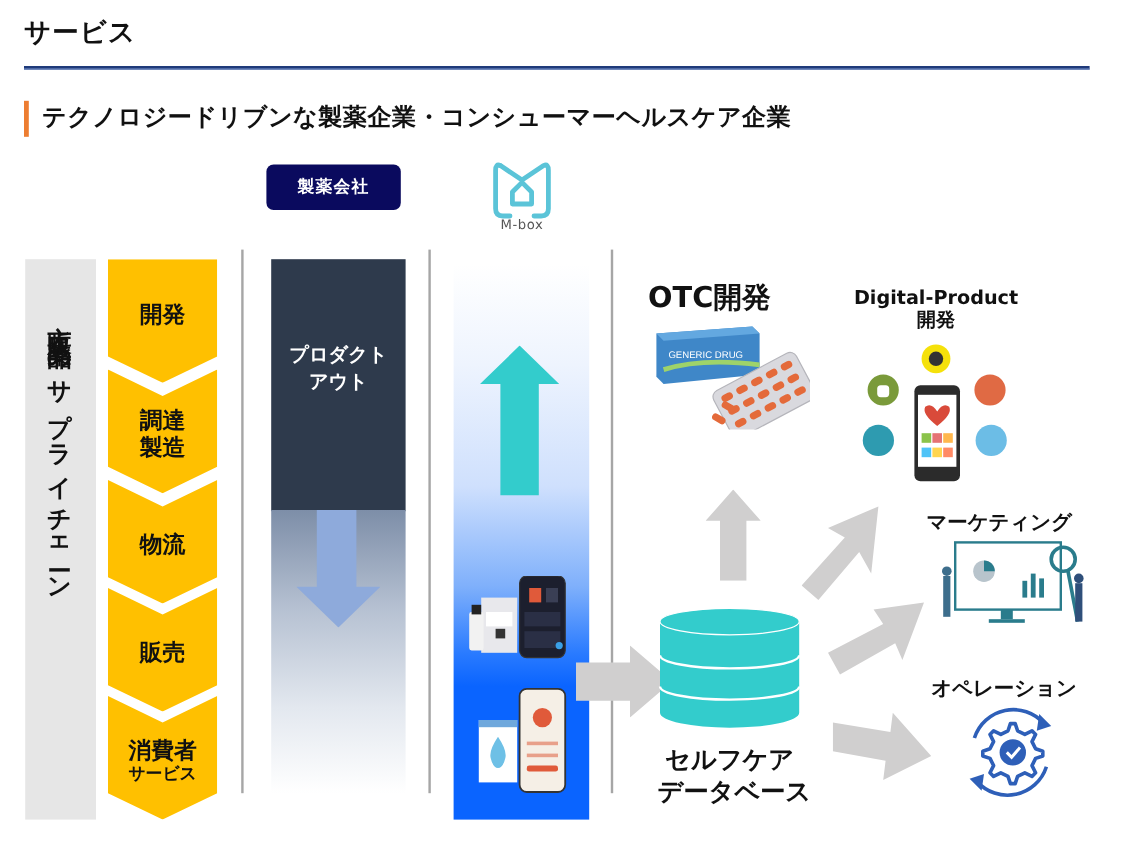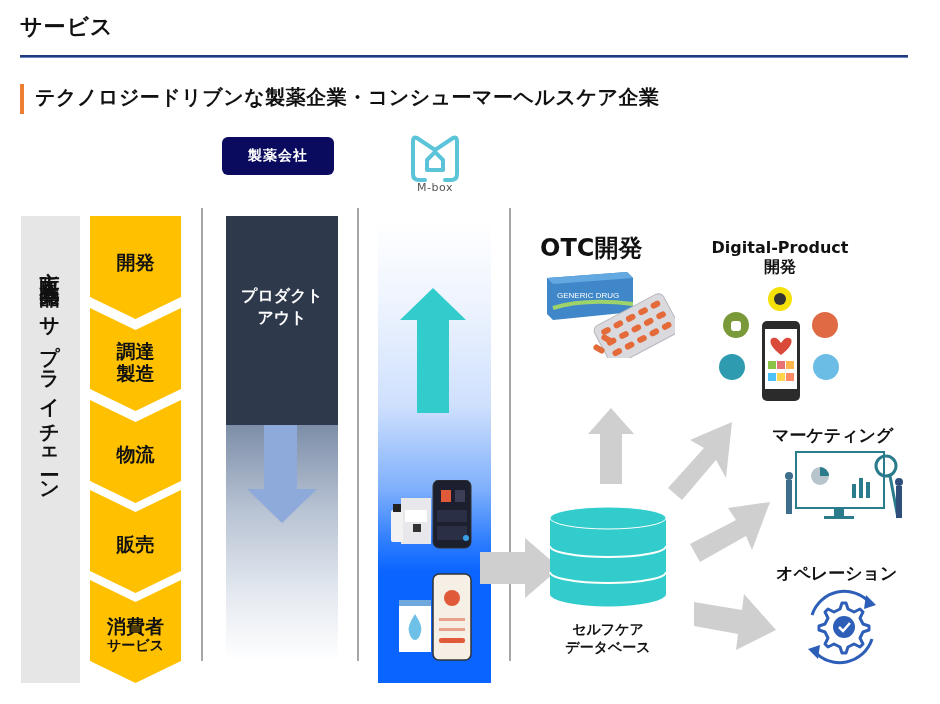--- a/index.html
+++ b/index.html
@@ -143,21 +143,21 @@
 <svg class="abs" style="left:480px;top:538px" width="80" height="60">
   <polygon points="0,14 45,14 45,0 80,30 45,60 45,46 0,46" fill="#d0cfcf"></polygon>
 </svg>
 
 <svg class="abs" style="left:548px;top:506px" width="120" height="102">
   <path d="M2,12 L2,88 A56,12 0 0 0 118,88 L118,12 Z" fill="#33cccc"></path>
   <ellipse cx="60" cy="12" rx="58" ry="11" fill="#33cccc" stroke="#ffffff" stroke-width="1"></ellipse>
   <path d="M2,40 A58,11 0 0 0 118,40" fill="none" stroke="#ffffff" stroke-width="2"></path>
   <path d="M2,66 A58,11 0 0 0 118,66" fill="none" stroke="#ffffff" stroke-width="2"></path>
 </svg>
-<div class="abs section-label" style="left:548px;top:620px;width:120px;font-size:14px;line-height:1.3">
+<div class="abs section-label" style="left:548px;top:620px;width:120px;font-size:21px;line-height:1.3">
   <div>セルフケア</div>
   <div>データベース</div>
 </div>
 
 <svg class="abs" style="left:588px;top:408px" width="46" height="76">
   <polygon points="23,0 46,26 34,26 34,76 12,76 12,26 0,26" fill="#d0cfcf"></polygon>
 </svg>
 <svg class="abs" style="left:668px;top:420px" width="66" height="80">
   <polygon points="64,2 58,58 48,40 14,80 0,68 36,28 22,20" fill="#d0cfcf"></polygon>
 </svg>

